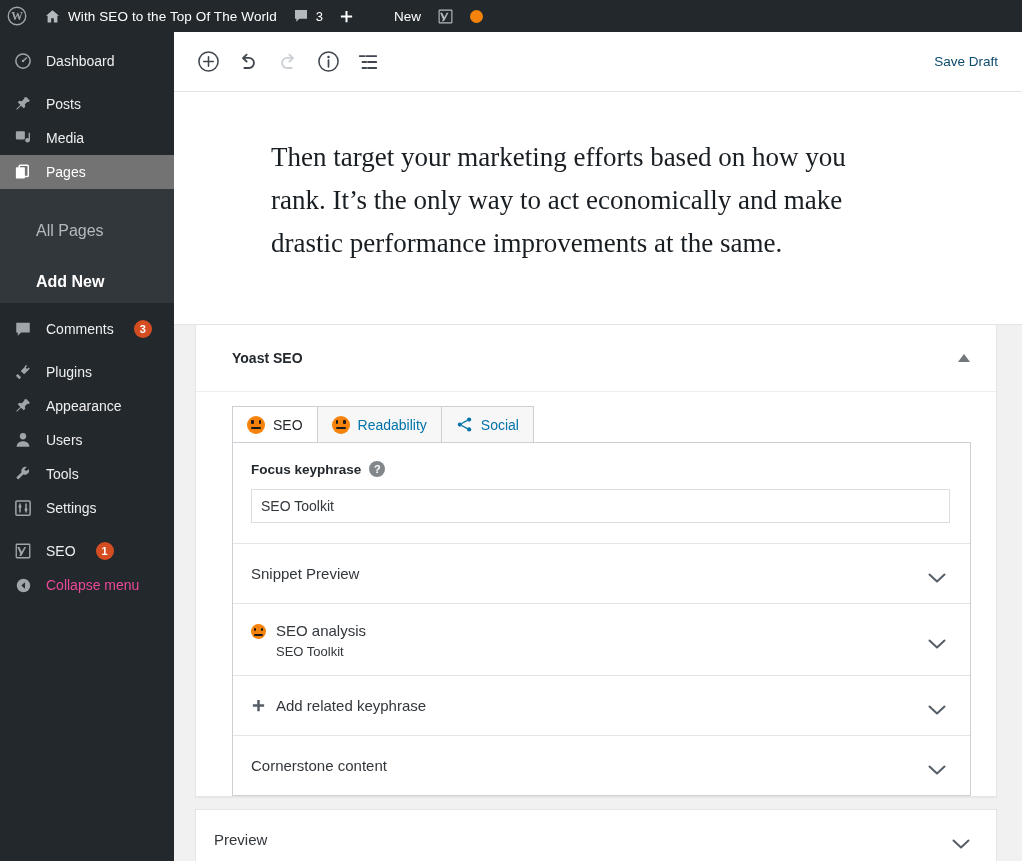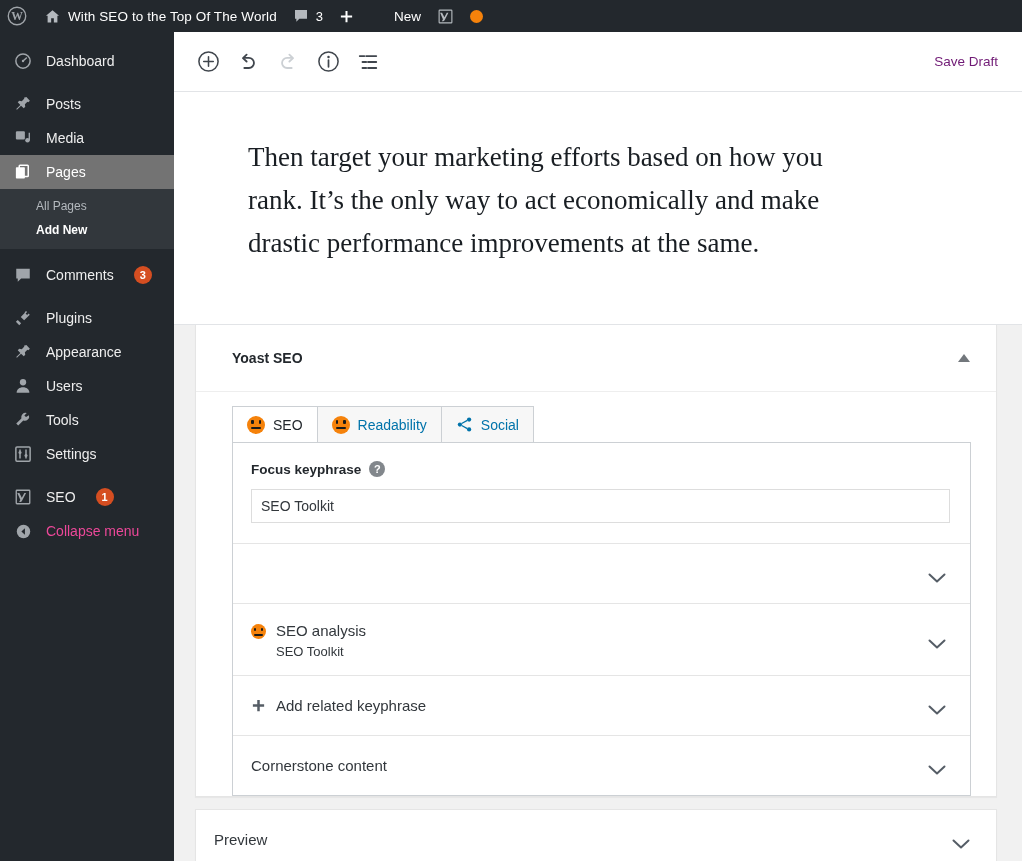--- a/index.html
+++ b/index.html
@@ -63,21 +63,21 @@
     margin-top: -8px;
     width: 0; height: 0;
     border-top: 8px solid transparent;
     border-bottom: 8px solid transparent;
     border-right: 8px solid #f1f1f1;
   }
   .menu-sep { height: 9px; }
   .submenu { background: #32373c; padding: 5px 0 7px 0; }
   .submenu-item {
     display: block; padding: 5px 0 5px 36px;
-    color: #b4b9be; font-size: 12px;
+    color: #b4b9be; font-size: 16px; margin-top: 23px;
   }
   .submenu-item.current { color: #fff; font-weight: bold; }
   .badge {
     display: inline-flex; align-items: center; justify-content: center;
     min-width: 18px; height: 18px; padding: 0 5px;
     border-radius: 9px; background: #d54e21; color: #fff;
     font-size: 11px; font-weight: bold; margin-left: 7px;
   }
   .collapse-item { color: #ec4899; }
   .collapse-item .mi-ico { color: #a0a5aa; }
@@ -97,30 +97,30 @@
     background: #fff;
   }
   .tb-btn {
     width: 36px; height: 36px;
     display: inline-flex; align-items: center; justify-content: center;
     color: #40464d; margin-right: 4px;
   }
   .tb-btn.disabled { color: #ccd0d4; }
   .tb-spacer { flex: 1; }
   .save-draft {
-    color: #701a75; font-size: 13.5px; padding: 6px 8px;
+    color: #0c4a6e; font-size: 13.5px; padding: 6px 8px;
   }
 
   #post-content {
     padding: 44px 0 0 0;
     height: 233px;
     border-bottom: 1px solid #e2e4e7;
   }
   #post-paragraph {
-    width: 610px; margin-left: 74px;
+    width: 610px; margin-left: 97px;
     font-family: "Liberation Serif", serif;
     font-size: 27px;
     line-height: 43px;
     color: #191e23;
   }
 
   
   #yoast-wrap {
     background: #f1f1f1;
     padding: 0;
@@ -502,20 +502,25 @@
 
           <div class="kp-section">
             <div class="kp-label">
               <span>Focus keyphrase</span>
               <span class="help-icon">?</span>
             </div>
             <input class="kp-input" type="text" value="SEO Toolkit" style="">
           </div>
 
           <div class="acc-row">
+            <div class="acc-left">
+              <div class="acc-texts">
+                <span class="acc-title">Snippet Preview</span>
+              </div>
+            </div>
             <span class="chevron">
               <svg width="18" height="11" viewBox="0 0 18 11">
                   <path d="M1.5 1.5L9 8.5l7.5-7" fill="none" stroke="#555d66" stroke-width="2" stroke-linecap="round" stroke-linejoin="round"></path>
                 </svg>
             </span>
           </div>
 
           <div class="acc-row" style="min-height:72px;">
             <div class="acc-left" style="align-items:flex-start; padding-top:2px;">
               <span class="face small" style="margin-top:3px;">

